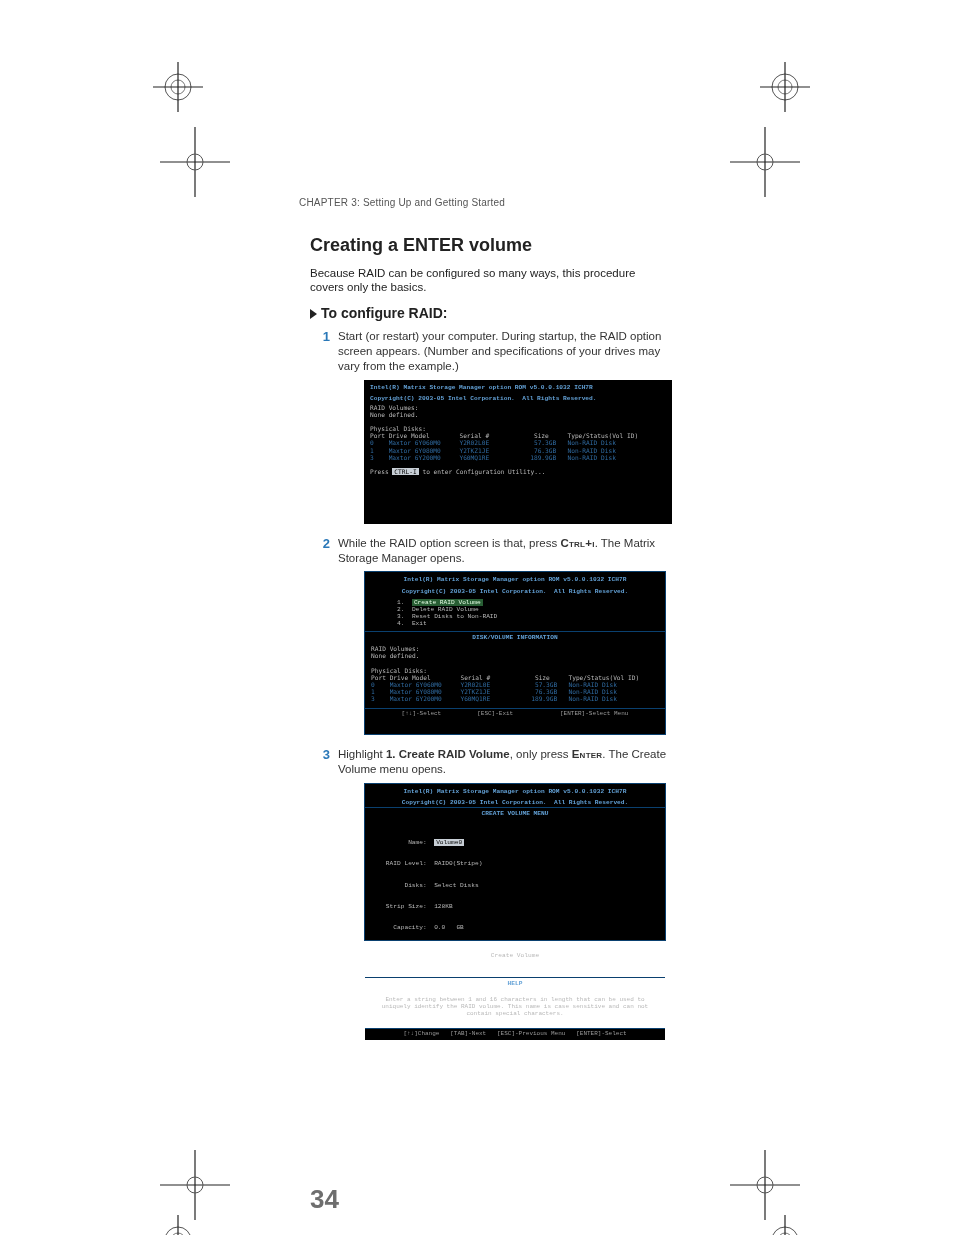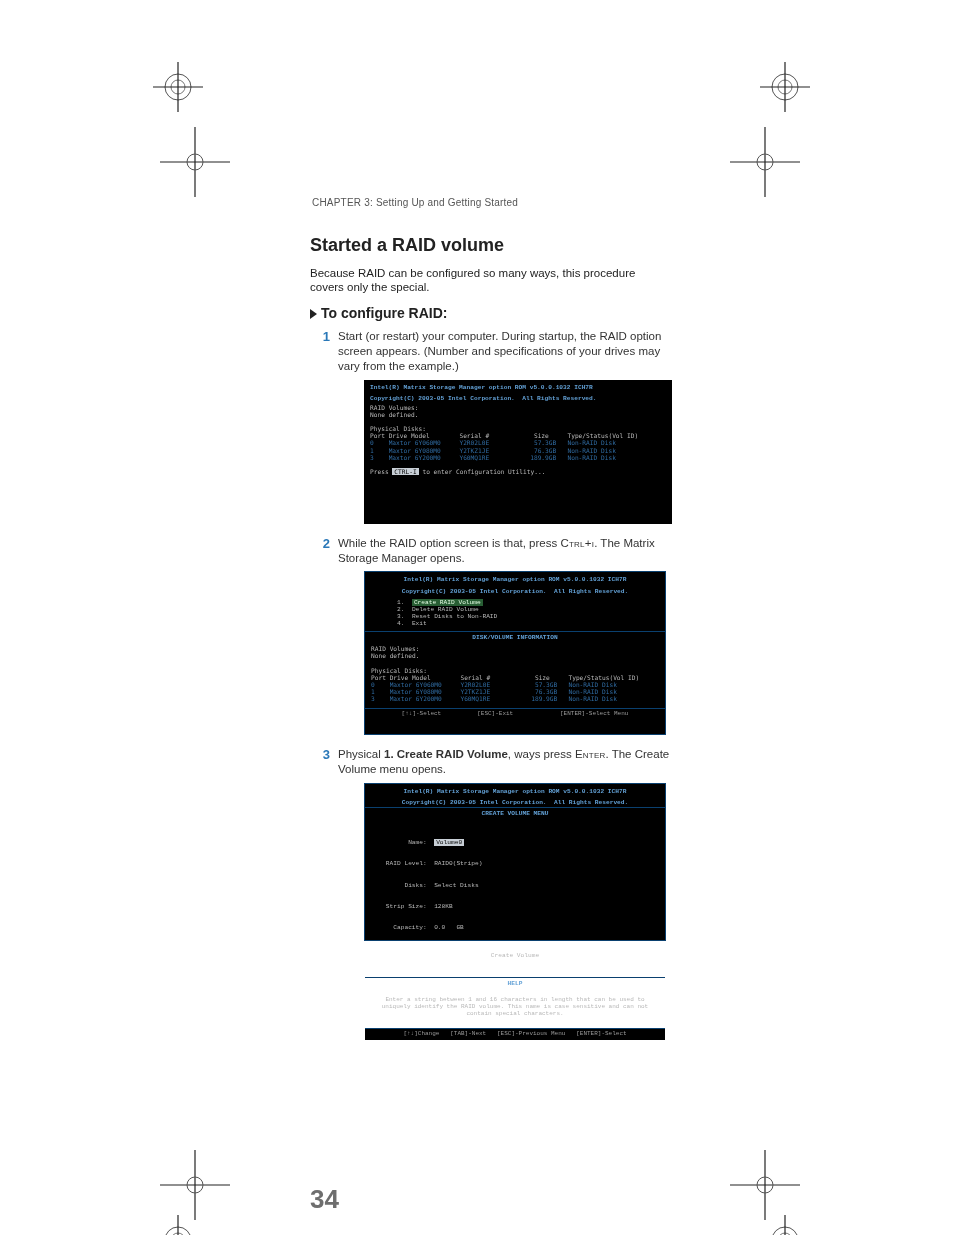--- a/index.html
+++ b/index.html
@@ -23,21 +23,21 @@
     pointer-events: none;
   }
   .reg svg { display: block; }
   .reg .circle { fill: none; stroke: #555; stroke-width: 1; }
   .reg .h, .reg .v { stroke: #222; stroke-width: 1.2; }
   .reg .target-inner { fill: none; stroke: #555; stroke-width: 0.8; }
 
   
   .running-head {
     position: absolute;
-    left: 312px; top: 197px;
+    left: 299px; top: 197px;
     font-size: 10px;
     letter-spacing: 0.02em;
     color: #555;
   }
   .running-head .chap-label { }
   .running-head .chap-title { }
   .page-number {
     position: absolute;
     left: 310px;
     top: 1184px;
@@ -99,21 +99,21 @@
     position: absolute;
     left: -22px;
     top: 0;
     width: 18px;
     text-align: right;
     color: #2a78b8;
     font-weight: 700;
     font-size: 13px;
     font-family: "Trebuchet MS", Verdana, sans-serif;
   }
-  .kbd { font-weight: 400; font-variant: small-caps; letter-spacing: 0.02em; margin-top: 16px; }
+  .kbd { font-weight: 700; font-variant: small-caps; letter-spacing: 0.02em; margin-top: 16px; }
   .bold { font-weight: 700; text-align: center; }
 
   
   .bios {
     background: #000;
     color: #b8b8b8;
     font-family: "Courier New", monospace;
     font-size: 6.2px;
     line-height: 1.15;
     margin: 6px 0 12px 26px;
@@ -244,22 +244,22 @@
         <line class="v" x1="35" y1="0" x2="35" y2="70"></line>
         <circle class="circle" cx="35" cy="35" r="8"></circle>
       </svg>
   </div>
 
   <div class="running-head">
     <span class="chap-label">CHAPTER 3:</span><span class="chap-title"> Setting Up and Getting Started</span>
   </div>
 
   <div class="content">
-    <h2 class="h2">Started a RAID volume</h2>
-    <p class="para">Because RAID can be configured so many ways, this procedure covers only the special.</p>
+    <h2 class="h2">Creating a ENTER volume</h2>
+    <p class="para">Because RAID can be configured so many ways, this procedure covers only the basics.</p>
 
     <p class="proc-head">
       <span class="arrow"></span><span>To configure RAID:</span>
     </p>
 
     <ol class="steps">
 
       <li>
         <span class="num">1</span>
         <span>Start (or restart) your computer. During startup, the RAID option screen appears. (Number and specifications of your drives may vary from the example.)</span>
@@ -305,21 +305,21 @@
 <span class="status">0    Maxtor 6Y060M0     Y2R02L0E            57.3GB   Non-RAID Disk</span>
 <span class="status">1    Maxtor 6Y080M0     Y2TKZ1JE            76.3GB   Non-RAID Disk</span>
 <span class="status">3    Maxtor 6Y200M0     Y60MQ1RE           189.9GB   Non-RAID Disk</span>
 </pre>
           <div class="footer-bar">[↑↓]-Select          [ESC]-Exit             [ENTER]-Select Menu</div>
         </div>
       </li>
 
       <li>
         <span class="num">3</span>
-        <span>Physical </span><span class="bold">1. Create RAID Volume</span><span>, ways press </span><span class="kbd">Enter</span><span>. The Create Volume menu opens.</span>
+        <span>Highlight </span><span class="bold">1. Create RAID Volume</span><span>, only press </span><span class="kbd">Enter</span><span>. The Create Volume menu opens.</span>
 
         
         <div class="bios bios3 framed">
           <div class="hdr" style="text-align:center;">Intel(R) Matrix Storage Manager option ROM v5.0.0.1032 ICH7R</div>
           <div class="hdr" style="text-align:center;">Copyright(C) 2003-05 Intel Corporation.  All Rights Reserved.</div>
           <div class="panel-label">CREATE VOLUME MENU</div>
           <div class="cv-fields">
             <span class="row"><span>          Name:  </span><span class="field-val">Volume0</span></span>
             <span class="row"><span>    RAID Level:  </span><span>RAID0(Stripe)</span></span>
             <span class="row"><span>         Disks:  </span><span>Select Disks</span></span>

